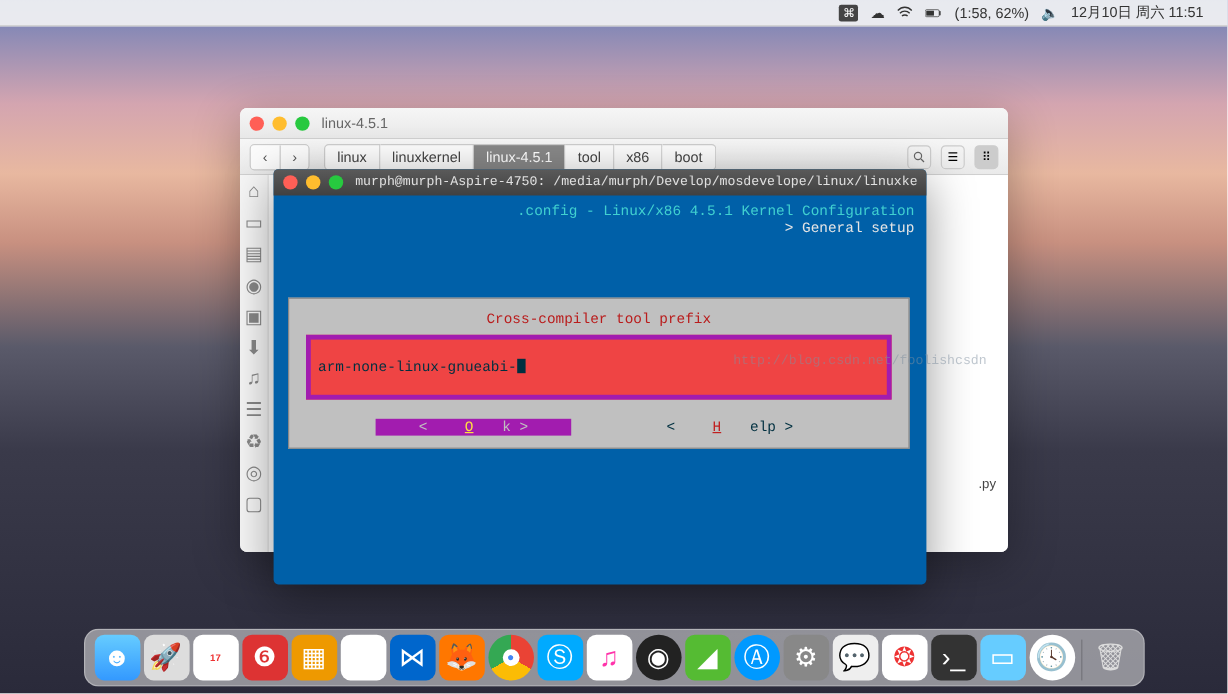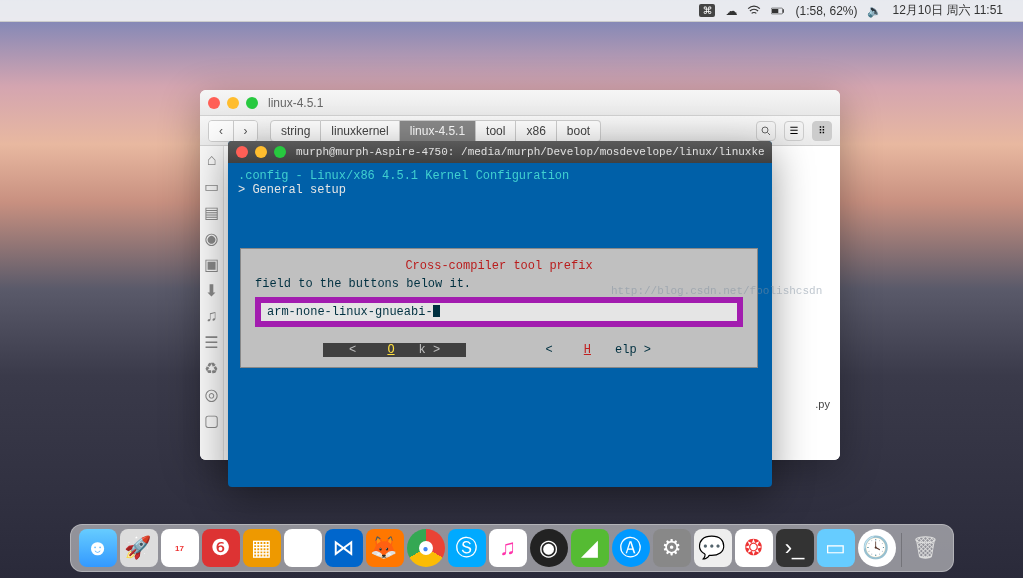--- a/index.html
+++ b/index.html
@@ -35,33 +35,33 @@
   .sidebar { position:absolute; left:0; top:56px; bottom:0; width:24px; background:#f7f7f7; border-right:1px solid #e0e0e0; display:flex; flex-direction:column; align-items:center; padding-top:6px; gap:10px;}
   .sbicon { width:16px; height:16px; color:#888; display:flex; align-items:center; justify-content:center; }
   .finder-body { position:absolute; left:24px; right:0; top:56px; bottom:0; background:#fff; }
   .fileitem { position:absolute; right:10px; bottom:50px; font-size:11px; color:#444; }
 
   
   .terminal { position:absolute; left:228px; top:141px; width:544px; height:346px; background:#0060a8; border-radius:4px; box-shadow: 0 10px 40px rgba(0,0,0,0.4); font-family: "Courier New", monospace; font-size:12px; }
   .term-title { height:22px; background:linear-gradient(#5a5a5a,#404040); display:flex; align-items:center; padding:0 8px; border-radius:4px 4px 0 0; }
   .term-title .ttext { margin-left:10px; color:#e0e0e0; font-size:11px; white-space:nowrap; overflow:hidden; }
   .term-body { padding:6px 10px; color:#40d0d0; }
-  .term-line { white-space:pre; }
+  .term-line { white-space:pre;text-align:right; }
   .term-line2 { color:#e5e5e5; }
 
   
   .dialog { position:absolute; left:240px; top:248px; width:518px; background:#c0c0c0; border:1px solid #888; padding:10px; font-family:"Courier New",monospace; font-size:12px; color:#003040; }
   .dlg-title { text-align:center; color:#b91c1c; margin-bottom:4px; }
   .dlg-text { color:#003040; margin:2px 4px; }
-  .dlg-input { margin:6px 4px; padding:2px 6px; background:#e5e5e5; border:6px solid #a21caf; font-family:inherit; font-size:12px; display:flex; }
+  .dlg-input { margin:6px 4px; padding:16px 6px; background:#ef4444; border:4px solid #a21caf; font-family:inherit; font-size:12px; display:flex; }
   .cursor { display:inline-block; width:7px; height:12px; background:#003040; }
-  .watermark { position:absolute; left:370px; top:36px; color:#8090a0; font-size:11px; opacity:.5;}
+  .watermark { position:absolute; left:370px; top:46px; color:#8090a0; font-size:11px; opacity:.5;}
   .dlg-btns { text-align:center; margin-top:16px; }
   .dlg-btns span { margin:0 24px; letter-spacing:0; }
-  .ok { background:#404040; color:#c0c0c0; padding:0 2px; }
+  .ok { background:#a21caf; color:#c0c0c0; padding:0 12px; }
   .ok b { color:#ffe040; font-weight:normal; text-decoration: underline;}
   .help { color:#003040; } .help b { color:#c02020; font-weight:normal; text-decoration: underline;}
 
   
   .dock { position:absolute; bottom:6px; left:50%; transform:translateX(-50%); background:rgba(230,230,230,0.55); border-radius:12px; padding:4px 8px; display:flex; align-items:flex-end; gap:3px; border:1px solid rgba(255,255,255,.3);}
   .dock .app { width:38px; height:38px; border-radius:8px; display:flex; align-items:center; justify-content:center; font-size:22px; color:#fff; position:relative;}
   .dock .sep { width:1px; height:34px; background:rgba(0,0,0,.2); margin:0 2px; }
 </style>
 </head>
 <body>
@@ -100,21 +100,21 @@
         <span class="tg"></span>
       </div>
       <span class="ftitle">linux-4.5.1</span>
     </div>
     <div class="finder-toolbar">
       <div class="navbtns">
         <span>‹</span>
         <span>›</span>
       </div>
       <div class="breadcrumb">
-        <span class="bc">string</span>
+        <span class="bc">linux</span>
         <span class="bc">linuxkernel</span>
         <span class="bc active">linux-4.5.1</span>
         <span class="bc">tool</span>
         <span class="bc">x86</span>
         <span class="bc">boot</span>
       </div>
       <div class="tbspacer"></div>
       <div class="search">
           <svg viewBox="0 0 24 24" width="12" height="12" fill="none" stroke="#666" stroke-width="2">
             <circle cx="10" cy="10" r="6"></circle>
@@ -152,21 +152,20 @@
       <span class="ttext">murph@murph-Aspire-4750: /media/murph/Develop/mosdevelope/linux/linuxkernel/linux</span>
     </div>
     <div class="term-body">
       <div class="term-line">.config - Linux/x86 4.5.1 Kernel Configuration</div>
       <div class="term-line term-line2">&gt; General setup</div>
     </div>
   </div>
 
   <div class="dialog">
     <div class="dlg-title">Cross-compiler tool prefix</div>
-    <div class="dlg-text">field to the buttons below it.</div>
     <div class="watermark">http://blog.csdn.net/foolishcsdn</div>
     <div class="dlg-input">
       <span>arm-none-linux-gnueabi-</span>
         <span class="cursor"></span>
     </div>
     <div class="dlg-btns">
       <span class="ok"><span>&lt;  </span><b>O</b><span>k  &gt;</span></span>
       <span class="help"><span>&lt; </span><b>H</b><span>elp &gt;</span></span>
     </div>
   </div>

